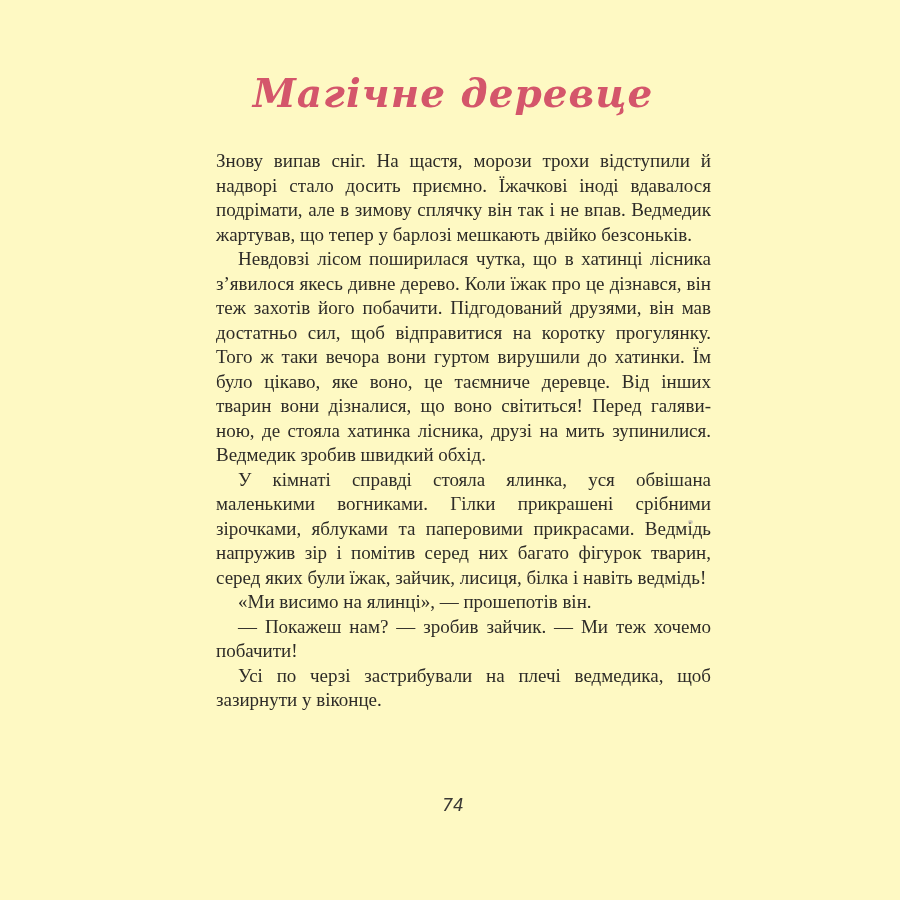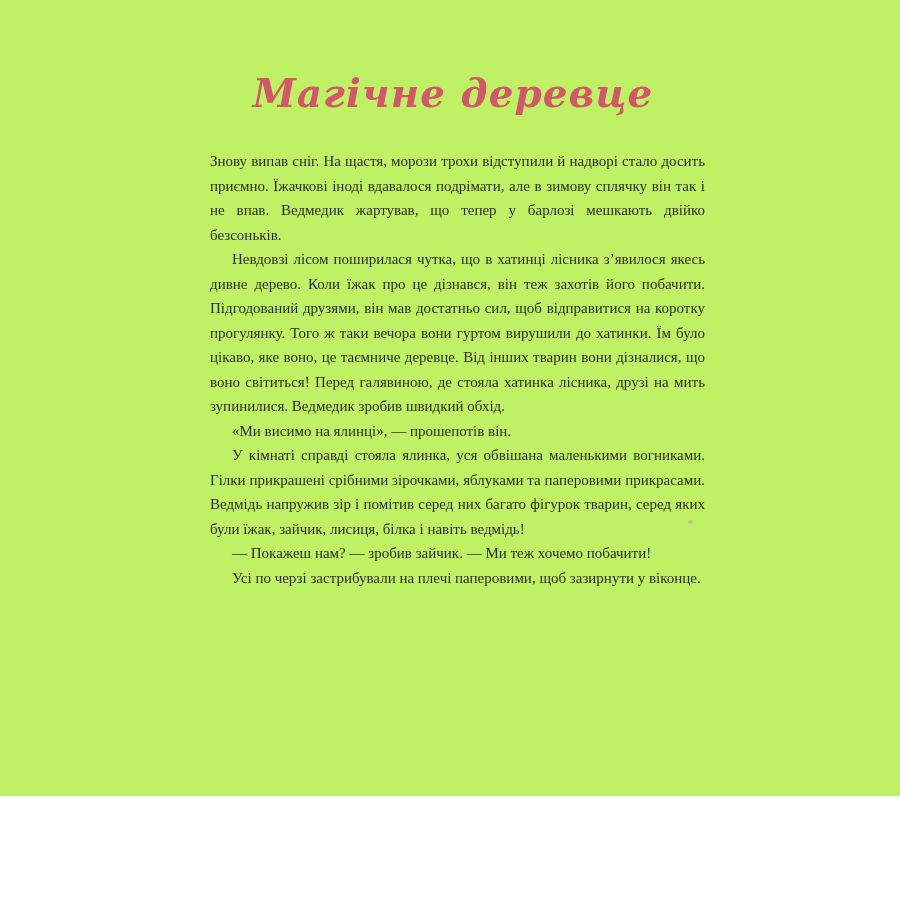--- a/index.html
+++ b/index.html
@@ -3,44 +3,44 @@
 <meta charset="utf-8">
 <style>
   html, body {
     margin: 0;
     padding: 0;
     background: #ffffff;
   }
   .book-page {
     position: relative;
     width: 900px;
-    height: 796px;
-    background: #bef264;
+    height: 900px;
+    background: #fef9c3;
     overflow: hidden;
     font-family: "Liberation Serif", serif;
   }
   .chapter-title {
     position: absolute;
     top: 70px;
     left: 3px;
     width: 900px;
     text-align: center;
     font-family: "DejaVu Serif", serif;
     font-style: italic;
     font-weight: bold;
     font-size: 39px;
     letter-spacing: 1px;
     color: #d4566b;
   }
   .story-text {
     position: absolute;
     top: 149px;
-    left: 210px;
+    left: 216px;
     width: 495px;
-    font-size: 15px;
+    font-size: 19px;
     line-height: 24.5px;
     color: #2e2c28;
     text-align: justify;
   }
   .story-text p {
     margin: 0;
     padding: 0;
     text-indent: 22px;
   }
   .story-text p.no-indent {
@@ -71,23 +71,23 @@
 </head>
 <body>
 
 <div class="book-page">
 
   <div class="chapter-title">Магічне деревце</div>
 
   <div class="story-text">
     <p class="no-indent">Знову випав сніг. На щастя, морози трохи відступили й надворі стало досить приємно. Їжачкові іноді вдавалося подрімати, але в зимову сплячку він так і не впав. Ведмедик жартував, що тепер у барлозі меш­кають двійко безсоньків.</p>
     <p>Невдовзі лісом поширилася чутка, що в хатинці лісника з’явилося якесь дивне дерево. Коли їжак про це дізнався, він теж захотів його побачити. Підгодований друзями, він мав достатньо сил, щоб від­правитися на коротку прогулянку. Того ж таки вечора вони гуртом вирушили до хатинки. Їм було цікаво, яке воно, це таємниче деревце. Від інших тварин вони дізналися, що воно світиться! Перед галяви­ною, де стояла хатинка лісника, друзі на мить зупинилися. Ведмедик зробив швидкий обхід.</p>
+    <p>У кімнаті справді стояла ялинка, уся обвішана маленькими вогника­ми. Гілки прикрашені срібними зірочками, яблуками та паперовими прикрасами. Ведмідь напружив зір і помітив серед них багато фігурок тварин, серед яких були їжак, зайчик, лисиця, білка і навіть ведмідь!</p>
     <p>«Ми висимо на ялинці», — прошепотів він.</p>
-    <p>У кімнаті справді стояла ялинка, уся обвішана маленькими вогника­ми. Гілки прикрашені срібними зірочками, яблуками та паперовими прикрасами. Ведмідь напружив зір і помітив серед них багато фігурок тварин, серед яких були їжак, зайчик, лисиця, білка і навіть ведмідь!</p>
     <p>— Покажеш нам? — зробив зайчик. — Ми теж хочемо побачити!</p>
-    <p>Усі по черзі застрибували на плечі паперовими, щоб зазирнути у віконце.</p>
+    <p>Усі по черзі застрибували на плечі ведмедика, щоб зазирнути у віконце.</p>
   </div>
 
   <div class="print-speck"></div>
 
   <div class="page-number">74</div>
 
 </div>
 
 </body></html>

